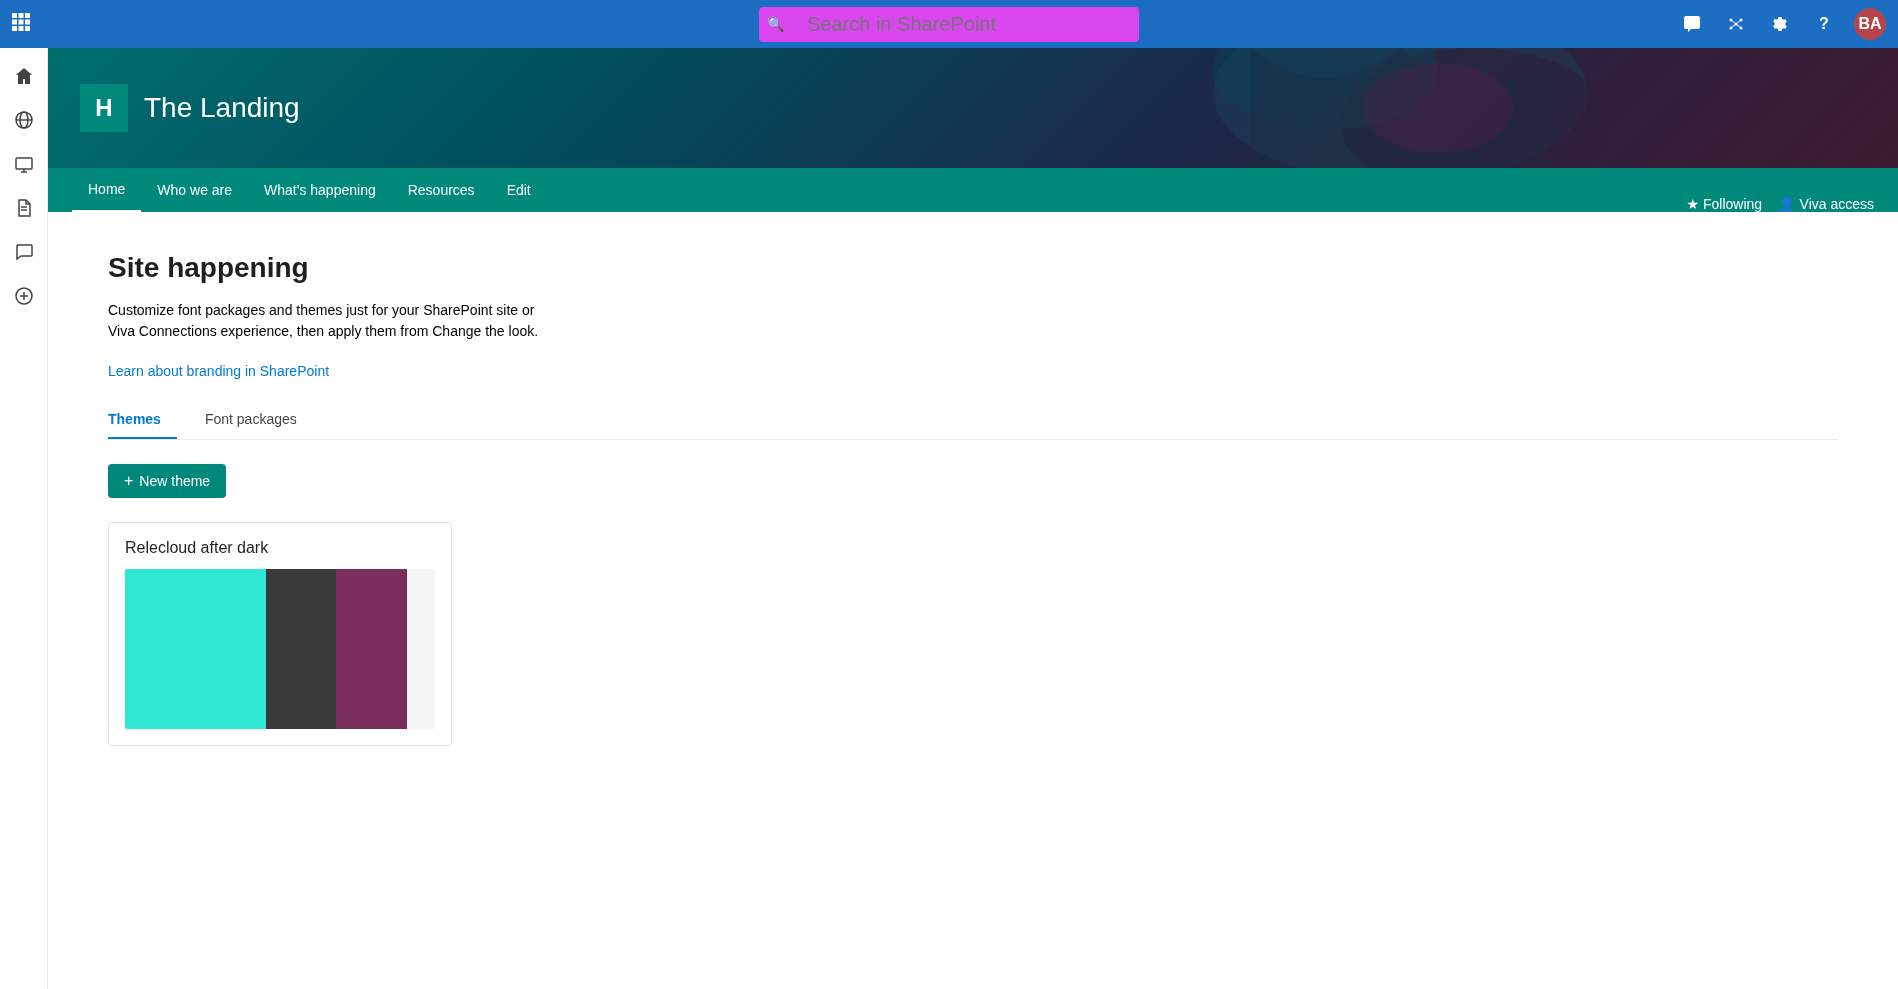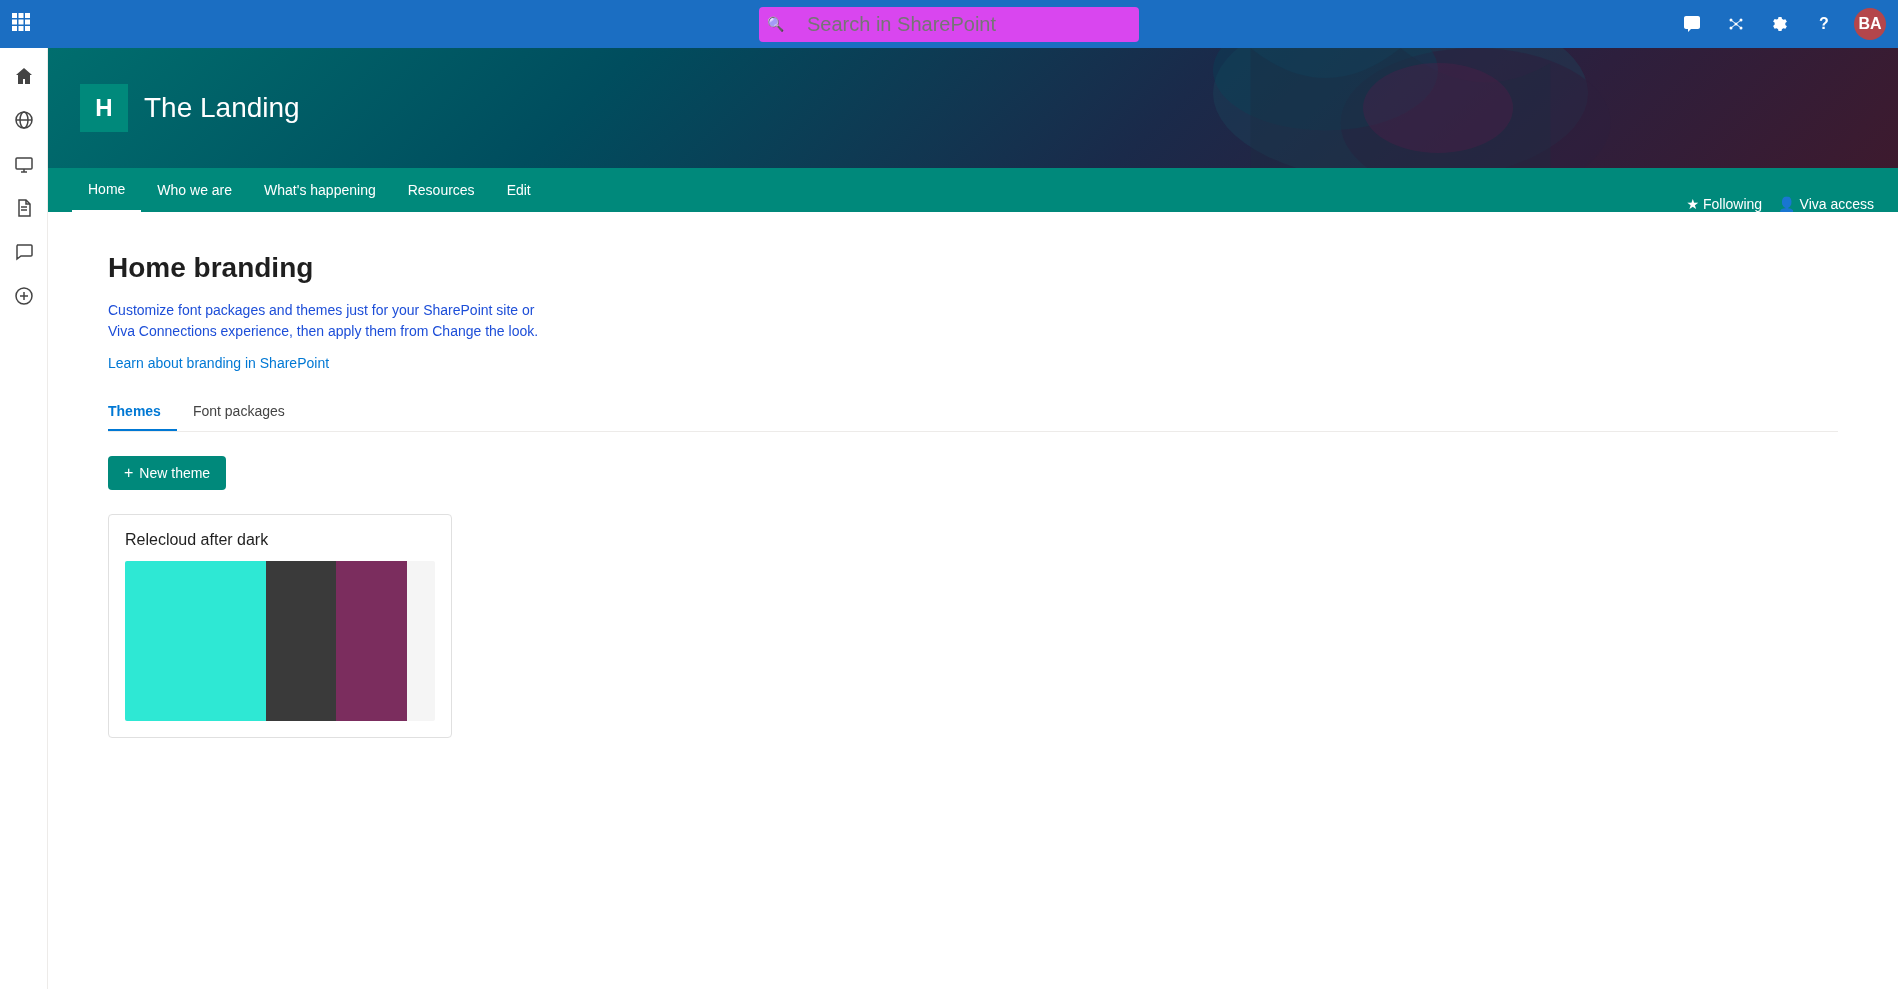--- a/index.html
+++ b/index.html
@@ -196,40 +196,40 @@
     }
 
     .page-title {
       font-size: 28px;
       font-weight: 600;
       color: #1f1f1f;
       margin-bottom: 16px;
     }
     .page-description {
       font-size: 14px;
-      color: #1d4ed8;
+      color: #000000;
       line-height: 1.5;
       max-width: 440px;
-      margin-bottom: 12px;
+      margin-bottom: 20px;
     }
     .learn-link {
       font-size: 14px;
       color: #0078d4;
       text-decoration: none;
       cursor: pointer;
       display: inline-block;
       margin-bottom: 24px;
     }
 
     
     .tabs {
       display: flex;
       border-bottom: 1px solid #edebe9;
       margin-bottom: 24px;
-      gap: 0;
+      gap: 12px;
     }
     .tab {
       padding: 8px 16px 10px 0;
       font-size: 14px;
       color: #444;
       cursor: pointer;
       margin-right: 16px;
       border-bottom: 2px solid transparent;
     }
     .tab.active {
@@ -414,21 +414,21 @@
       <span>Following</span>
     </div>
     <div class="nav-site-access">
       <span>👤</span>
       <span>Viva access</span>
     </div>
   </div>
 </div>
 
 <div class="main-content">
-  <h1 class="page-title">Home branding</h1>
+  <h1 class="page-title">Site happening</h1>
   <p class="page-description">Customize font packages and themes just for your SharePoint site or Viva Connections experience, then apply them from Change the look.</p>
   <a class="learn-link">Learn about branding in SharePoint</a>
 
   
   <div class="tabs">
     <div class="tab active">Themes</div>
     <div class="tab">Font packages</div>
   </div>
 
   

